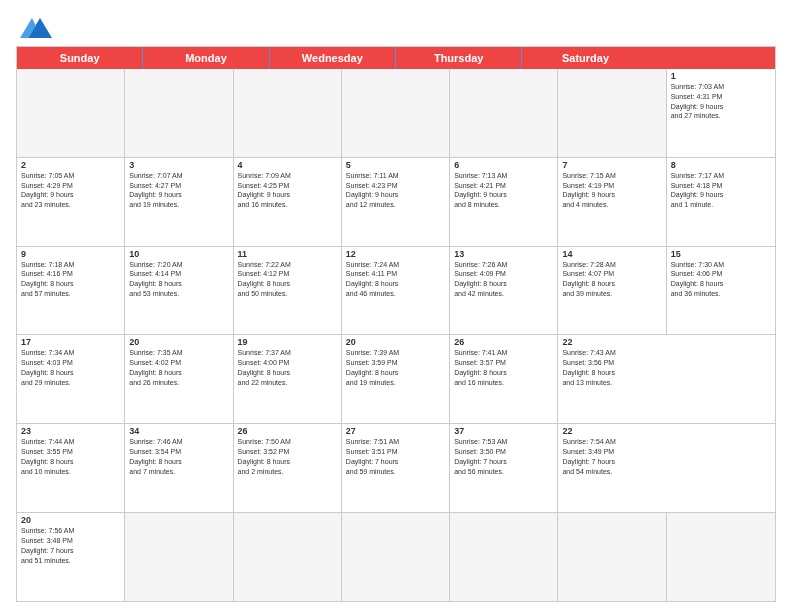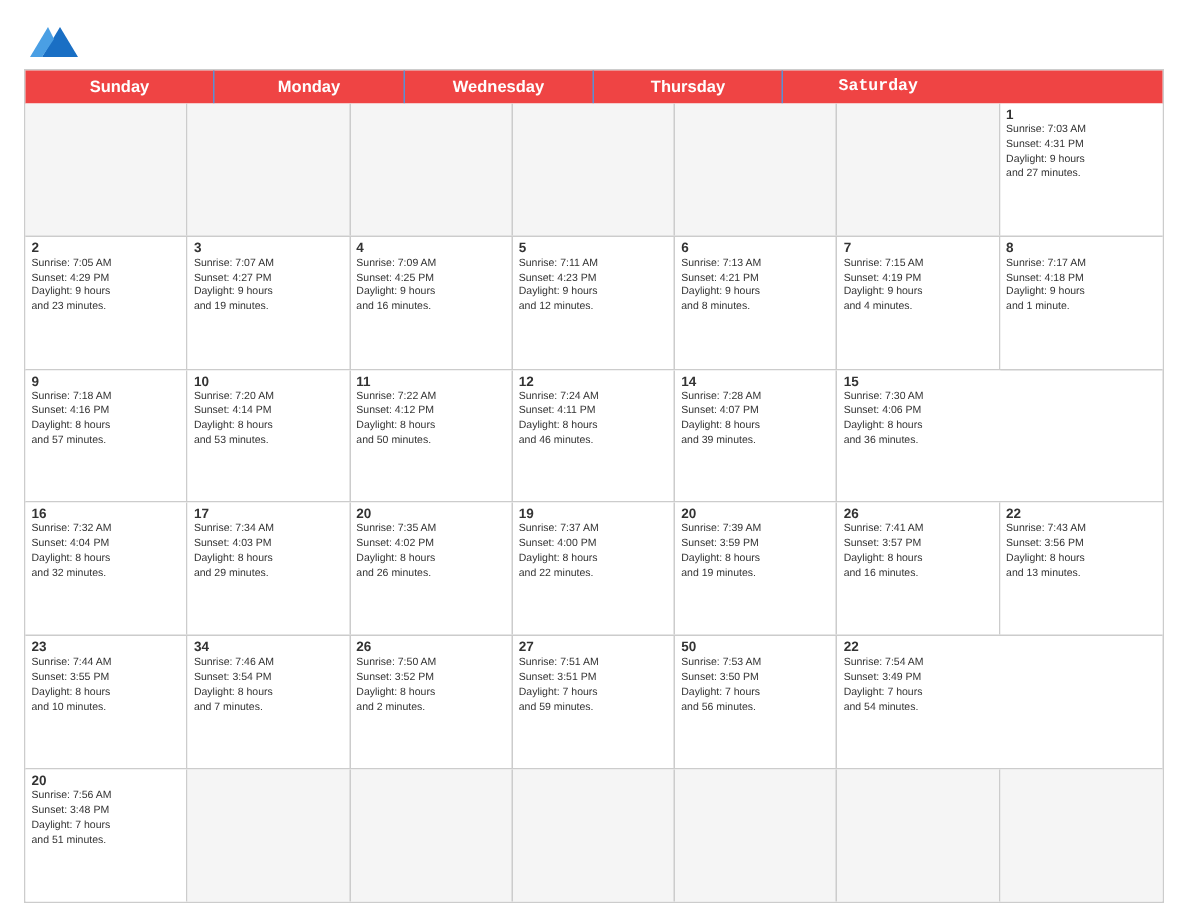--- a/index.html
+++ b/index.html
@@ -68,21 +68,21 @@
       background: #ef4444;
     }
     .cal-header-cell {
       color: #fff;
       font-size: 11px;
       font-weight: bold;
       text-align: center;
       padding: 5px 2px;
       border-right: 1px solid #5a8fd4;
     }
-    .cal-header-cell:last-child { border-right: none; font-family: Liberation Mono, monospace; }
+    .cal-header-cell:last-child { border-right: none; }
     .cal-body {
       flex: 1;
       display: flex;
       flex-direction: column;
     }
     .cal-row {
       display: grid;
       grid-template-columns: repeat(7, 1fr);
       flex: 1;
       border-top: 1px solid #ccc;
@@ -230,42 +230,42 @@
 and 50 minutes.</div>
           </div>
           <div class="cal-cell">
             <span class="day-num">12</span>
             <div class="day-info" style="white-space: pre-line;">Sunrise: 7:24 AM
 Sunset: 4:11 PM
 Daylight: 8 hours
 and 46 minutes.</div>
           </div>
           <div class="cal-cell">
+            <span class="day-num">13</span>
+            <div class="day-info" style="white-space: pre-line;">Sunrise: 7:26 AM
+Sunset: 4:09 PM
+Daylight: 8 hours
+and 42 minutes.</div>
+          </div>
+          <div class="cal-cell">
             <span class="day-num">14</span>
             <div class="day-info" style="white-space: pre-line;">Sunrise: 7:28 AM
 Sunset: 4:07 PM
 Daylight: 8 hours
 and 39 minutes.</div>
           </div>
           <div class="cal-cell">
             <span class="day-num">15</span>
             <div class="day-info" style="white-space: pre-line;">Sunrise: 7:30 AM
 Sunset: 4:06 PM
 Daylight: 8 hours
 and 36 minutes.</div>
           </div>
         </div>
         <div class="cal-row">
-          <div class="cal-cell">
-            <span class="day-num">16</span>
-            <div class="day-info" style="white-space: pre-line;">Sunrise: 7:32 AM
-Sunset: 4:04 PM
-Daylight: 8 hours
-and 32 minutes.</div>
-          </div>
           <div class="cal-cell">
             <span class="day-num">17</span>
             <div class="day-info" style="white-space: pre-line;">Sunrise: 7:34 AM
 Sunset: 4:03 PM
 Daylight: 8 hours
 and 29 minutes.</div>
           </div>
           <div class="cal-cell">
             <span class="day-num">20</span>
             <div class="day-info" style="white-space: pre-line;">Sunrise: 7:35 AM
@@ -325,21 +325,21 @@
 and 2 minutes.</div>
           </div>
           <div class="cal-cell">
             <span class="day-num">27</span>
             <div class="day-info" style="white-space: pre-line;">Sunrise: 7:51 AM
 Sunset: 3:51 PM
 Daylight: 7 hours
 and 59 minutes.</div>
           </div>
           <div class="cal-cell">
-            <span class="day-num">50</span>
+            <span class="day-num">37</span>
             <div class="day-info" style="white-space: pre-line;">Sunrise: 7:53 AM
 Sunset: 3:50 PM
 Daylight: 7 hours
 and 56 minutes.</div>
           </div>
           <div class="cal-cell">
             <span class="day-num">22</span>
             <div class="day-info" style="white-space: pre-line;">Sunrise: 7:54 AM
 Sunset: 3:49 PM
 Daylight: 7 hours

